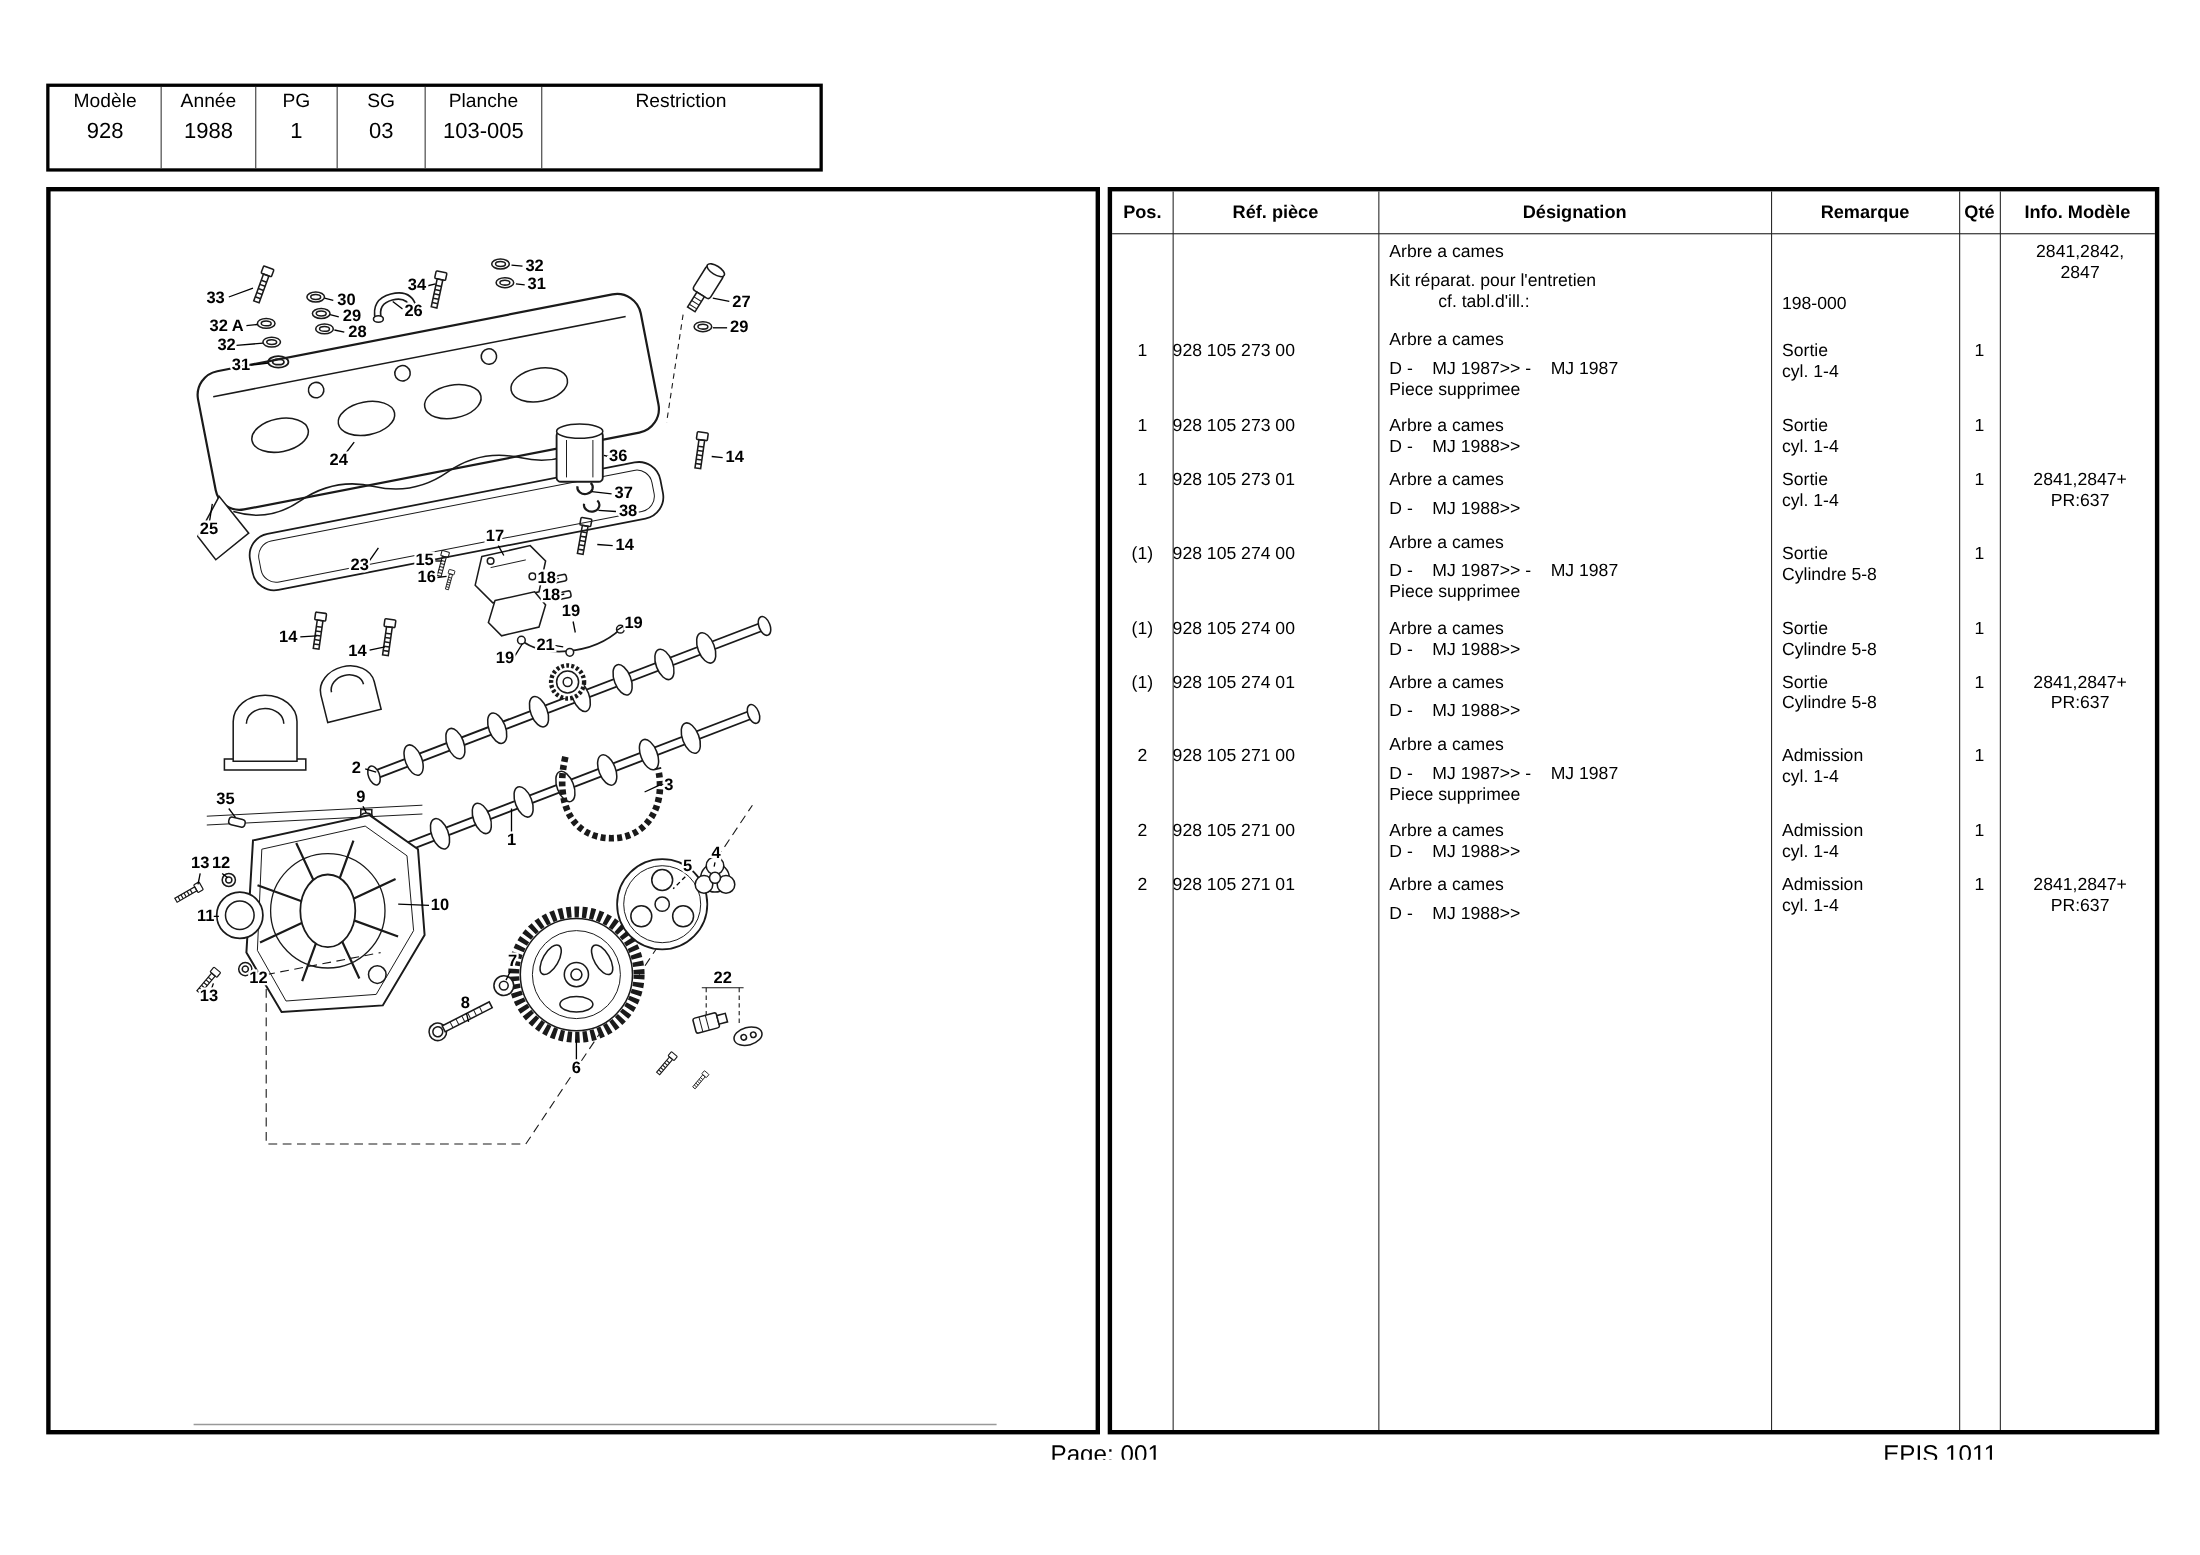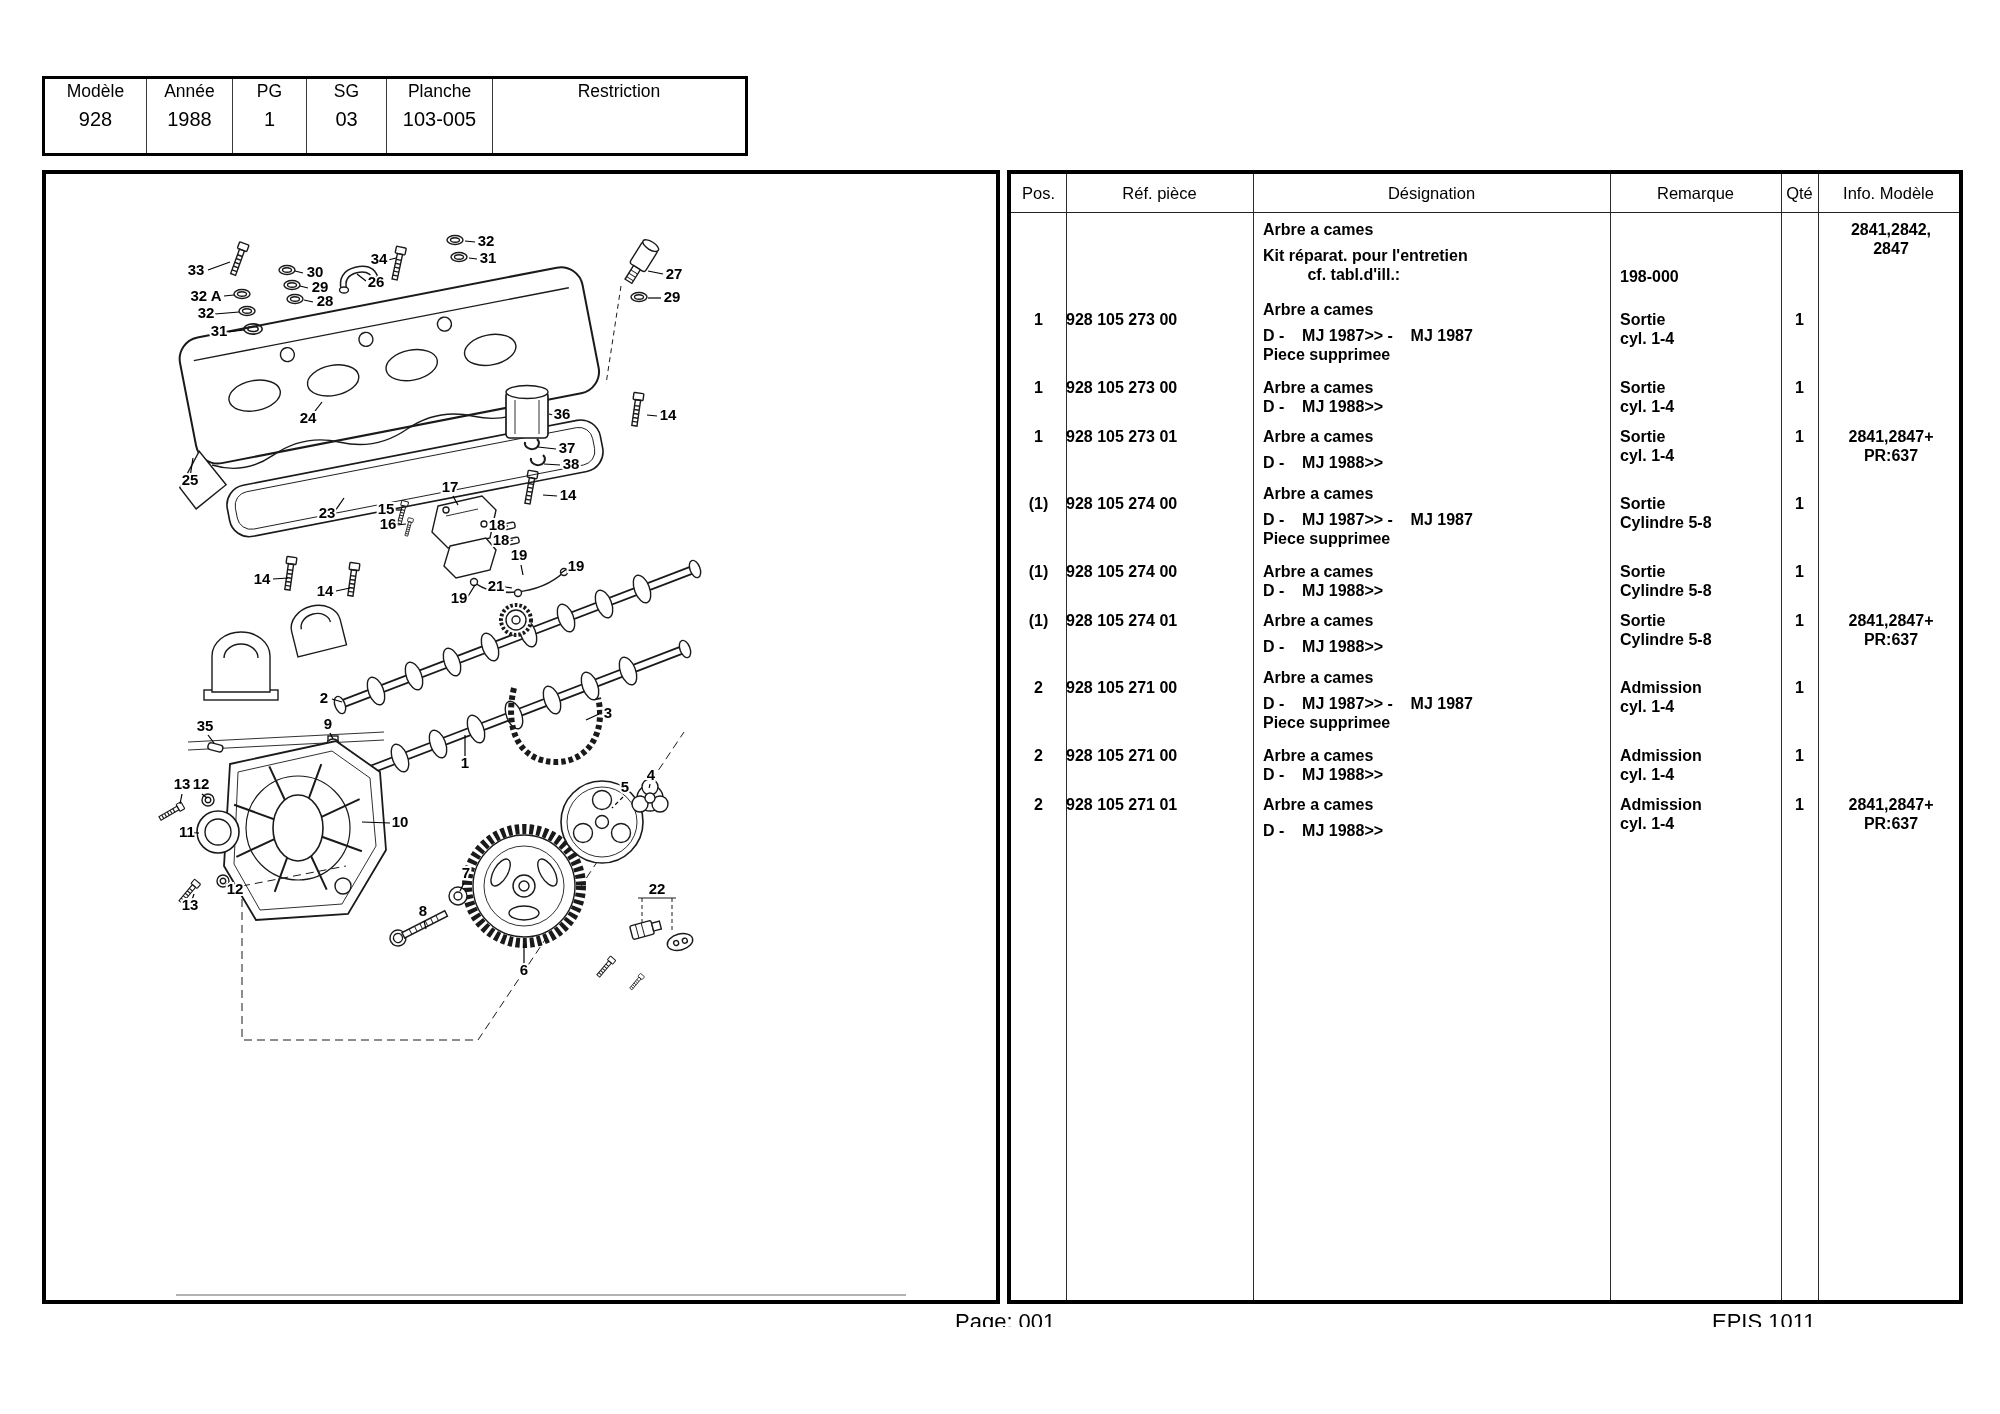--- a/index.html
+++ b/index.html
@@ -19,24 +19,24 @@
   #art * { stroke:#1a1a1a; stroke-width:1.4; fill:none; }
   #art .f { fill:#fff; }
   #art .hw { stroke-width:0.9; }
   .callout { font-family:"Liberation Sans", sans-serif; font-weight:bold; font-size:15px; fill:#000; stroke:#fff; stroke-width:4px; paint-order:stroke; text-anchor:middle; }
   .leader { stroke:#000; stroke-width:1.2; fill:none; }
   .leader.dashed { stroke-dasharray:4 3; }
 
   
   .tbox { position:absolute; left:1007px; top:170px; width:956px; height:1134px; border:4px solid #000; box-sizing:border-box; background:#fff; display:flex; flex-direction:column; }
   .vline { position:absolute; top:0; bottom:0; width:1px; background:#2b2b2b; z-index:0; }
-  .thead { display:grid; grid-template-columns:55px 187px 357px 171px 37px 1fr; height:38px; border-bottom:1.5px solid #222; position:relative; z-index:1; }
+  .thead { display:grid; grid-template-columns:55px 187px 357px 171px 37px 1fr; height:38px; border-bottom:1.5px solid #222; position:relative; z-index:1;font-weight:bold; }
   .th { display:flex; align-items:center; justify-content:center; font-size:16.5px; }
   .tbody { flex:1; position:relative; z-index:1; padding-top:7px; overflow:hidden; }
-  .trow { display:grid; grid-template-columns:55px 187px 357px 171px 37px 1fr; margin-bottom:12px;font-weight:bold; }
+  .trow { display:grid; grid-template-columns:55px 187px 357px 171px 37px 1fr; margin-bottom:12px; }
   .r-tall { margin-bottom:14px; }
   .r-short { margin-bottom:11px; }
   .ln { font-size:16px; line-height:19px; white-space:pre; min-height:0; }
   .ln.blank { height:7px; }
   .c-pos { text-align:center; }
   .c-ref { text-align:left; }
   .c-des { padding-left:10px; }
   .c-rem { padding-left:10px; }
   .c-qty { text-align:center; }
   .c-info { padding-left:5px;text-align:center; }

